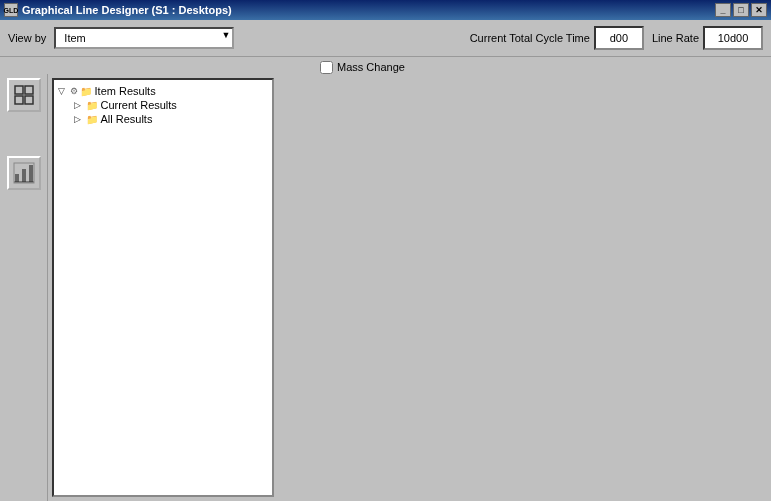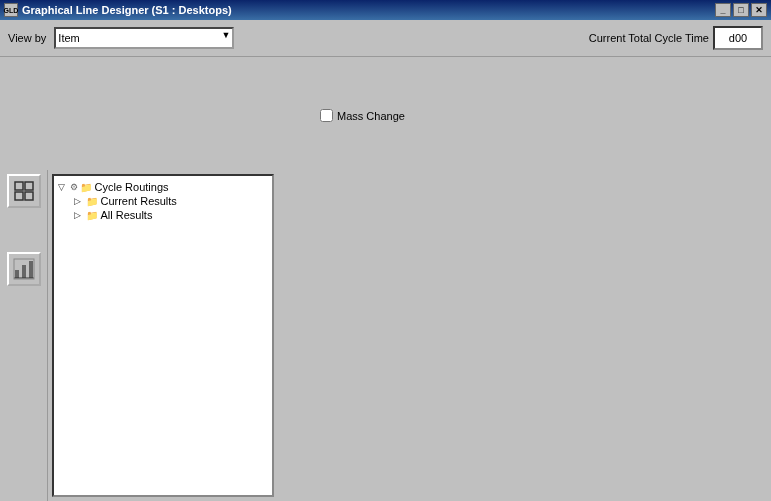--- a/index.html
+++ b/index.html
@@ -58,21 +58,20 @@
       cursor: pointer;
       font-weight: bold;
     }
 
     
     .main-content {
       display: flex;
       flex-direction: column;
       height: calc(100% - 20px);
       background: #c0c0c0;
-      gap: 48px;
     }
 
     
     .toolbar {
       display: flex;
       align-items: center;
       padding: 6px 8px;
       gap: 8px;
       background: #c0c0c0;
       border-bottom: 1px solid #999;
@@ -81,21 +80,21 @@
       font-size: 11px;
       color: #000;
       white-space: nowrap;
     }
     .toolbar-select {
       width: 180px;
       height: 22px;
       background: white;
       border: 2px inset #999;
       font-size: 11px;
-      padding: 0 2px;
+      padding: 0 8px;
       appearance: none;
       -webkit-appearance: none;
       position: relative;
     }
     .select-wrapper {
       position: relative;
       display: inline-block;
     }
     .select-wrapper::after {
       content: '▼';
@@ -237,24 +236,28 @@
         <option>Operation</option>
         <option>Resource</option>
       </select>
     </div>
 
     <div class="toolbar-right">
       <div class="field-group">
         <span class="field-label">Current Total Cycle Time</span>
         <input type="text" class="field-input" value="d00" style="">
       </div>
-    </div>
-  </div>
-
-  <div style="padding: 4px 8px 0 320px; display:flex; align-items:center; gap:4px;">
+      <div class="field-group">
+        <span class="field-label">Line Rate</span>
+        <input type="text" class="field-input" value="10d00" style="width: 60px;">
+      </div>
+    </div>
+  </div>
+
+  <div style="padding: 4px 8px 0 320px; display:flex; gap:4px;">
     <input type="checkbox" class="checkbox-input" style="">
     <span style="font-size:11px;">Mass Change</span>
   </div>
 
   <div class="body-area">
 
     <div class="sidebar-icons">
       <div class="icon-btn">
         <svg width="20" height="20">
           <rect x="1" y="1" width="8" height="8" fill="none" stroke="#333" stroke-width="1.5"></rect>
@@ -274,21 +277,21 @@
       </div>
     </div>
 
     <div class="tree-panel">
       <div class="tree-container">
 
         <div class="tree-item">
           <span class="tree-toggle">▽</span>
           <span style="font-size:9px; color:#666;">⚙</span>
           <span style="font-size:10px;">📁</span>
-          <span>Cycle Routings</span>
+          <span>Item Results</span>
         </div>
 
         <div class="tree-item tree-indent-1" style="padding-left:16px;">
           <span class="tree-toggle">▷</span>
           <span style="font-size:10px;">📁</span>
           <span>Current Results</span>
         </div>
 
         <div class="tree-item tree-indent-1" style="padding-left:16px;">
           <span class="tree-toggle">▷</span>

